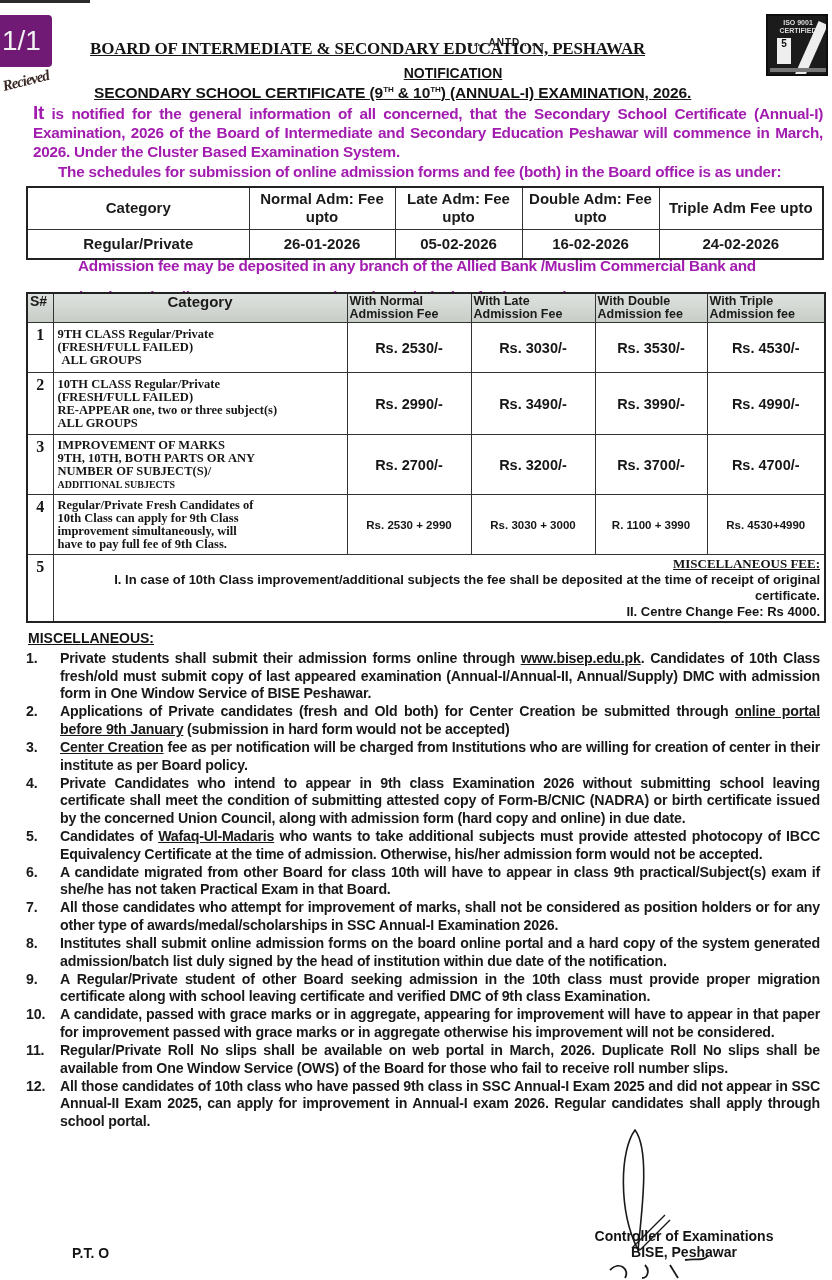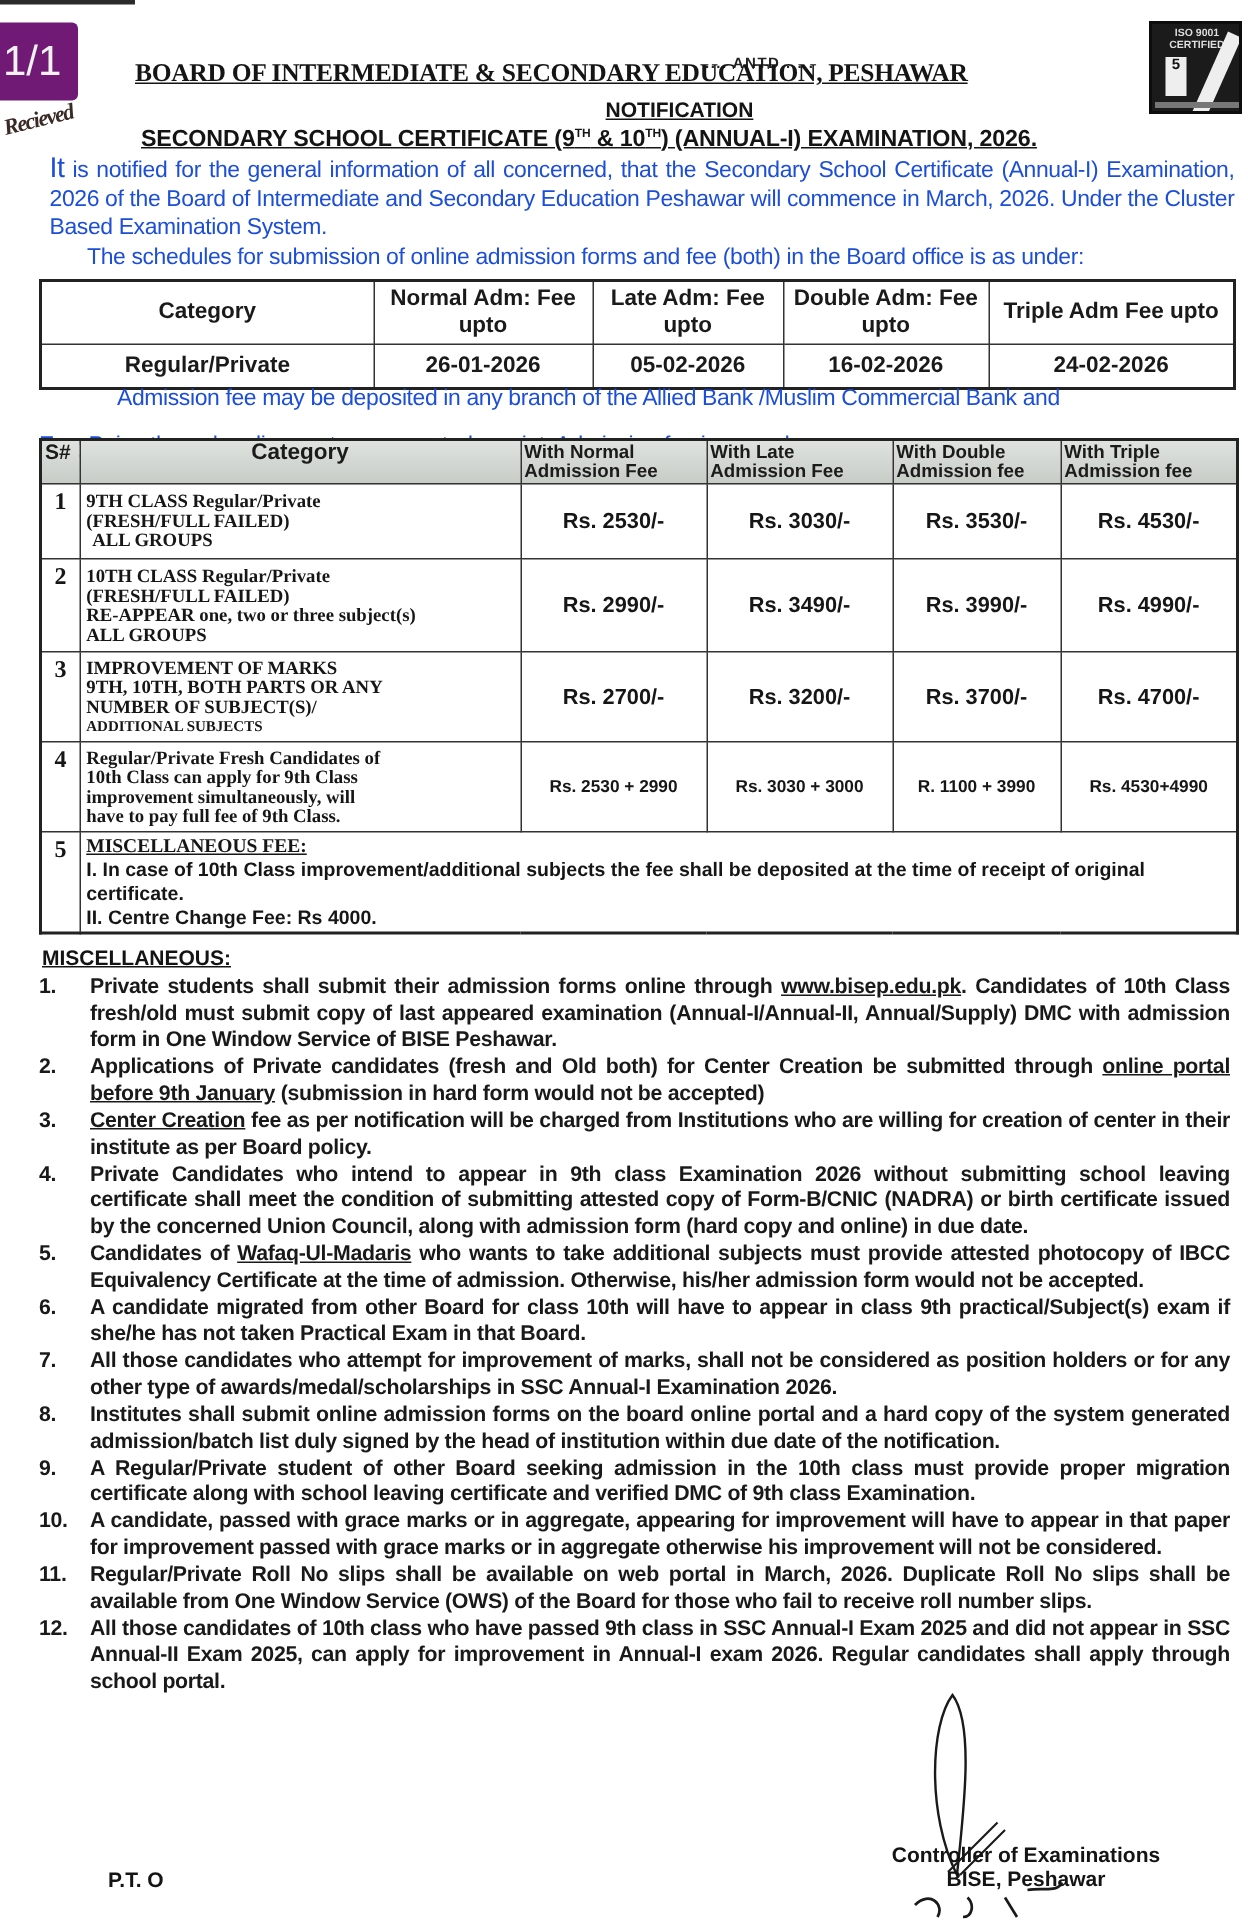--- a/index.html
+++ b/index.html
@@ -17,21 +17,21 @@
   .logo .lt { position: absolute; left: 10px; top: 3px; width: 40px; font-size: 7px; color: #ddd; font-weight: bold; line-height: 8px; text-align: center; }
   .logo .lbox { position: absolute; left: 9px; top: 22px; width: 14px; height: 26px; background: #eee; }
   .logo .lbox span { display:block; font-size: 10px; color:#111; text-align:center; font-weight:bold; }
   .logo .stripe { position: absolute; left: 36px; top: 4px; width: 10px; height: 70px; background: #eee; transform: rotate(24deg); }
   .logo .foot { position: absolute; left: 2px; bottom: 2px; width: 56px; height: 4px; background: #777; }
 
   .title { position: absolute; left: 90px; top: 39px; font-family: "Liberation Serif", serif; font-weight: bold; font-size: 17px; text-decoration: underline; letter-spacing: -0.2px; color: #151515; white-space: nowrap; }
   .notif { position: absolute; left: 0; width: 906px; top: 65px; text-align: center; font-weight: bold; font-size: 14px; text-decoration: underline; }
   .subtitle { position: absolute; left: 94px; top: 84px; font-weight: bold; font-size: 15.5px; text-decoration: underline; white-space: nowrap; letter-spacing: -0.1px; }
 
-  .para { position: absolute; font-size: 15.3px; line-height: 19px; font-weight: normal; color: #1d4ed8; letter-spacing: -0.25px; }
+  .para { position: absolute; font-size: 15.3px; line-height: 19px; font-weight: bold; color: #a21caf; letter-spacing: -0.25px; }
   .p1 { left: 33px; top: 103px; width: 790px; text-align: justify; }
   .p1 .bigI { font-size: 19px; }
   .p2 { left: 58px; top: 162px; width: 770px; }
 
   table { border-collapse: collapse; position: absolute; }
   .sched { left: 26px; top: 186px; width: 798px; border: 2px solid #222; }
   .sched td, .sched th { border: 1.5px solid #333; font-weight: bold; text-align: center; font-size: 15px; line-height: 18px; color: #1a1a1a; }
   .sched th { height: 42px; }
   .sched td { height: 30px; margin-left: 32px; }
 
@@ -42,21 +42,21 @@
   .fees { left: 26px; top: 292px; width: 800px; border: 2px solid #222; }
   .fees th { background: linear-gradient(#dfe3df, #c8ccc7); border: 1.5px solid #333; font-size: 12.5px; line-height: 13px; font-weight: bold; text-align: left; padding: 1px 2px; vertical-align: top; color: #1b1b1b; }
   .fees th.cat { text-align: center; font-size: 15px; }
   .fees th.sn { font-size: 14px; }
   .fees td { border: 1.5px solid #333; vertical-align: middle; font-weight: bold; color: #161616; }
   .fees td.sn { text-align: center; font-family: "Liberation Serif", serif; font-size: 16px; vertical-align: top; padding-top: 3px; }
   .fees td.cat { font-family: "Liberation Serif", serif; font-size: 12.5px; line-height: 13px; padding: 2px 4px; }
   .fees td.cat .sm { font-size: 10px; }
   .fees td.amt { text-align: center; font-size: 14.5px; }
   .fees td.amt.small { font-size: 11.5px; }
-  .fees td.misc { font-size: 13px; line-height: 16px; padding: 1px 4px; font-weight: bold; }
+  .fees td.misc { font-size: 13px; line-height: 16px; padding: 1px 4px; font-weight: bold; text-align: right; }
   .fees td.misc .mhead { font-family: "Liberation Serif", serif; text-decoration: underline; font-size: 13px; }
 
   .instr-head { position: absolute; left: 28px; top: 630px; font-weight: bold; font-size: 14px; text-decoration: underline; }
   .instr { position: absolute; left: 24px; top: 650px; width: 796px; list-style: none; }
   .instr li { position: relative; padding-left: 36px; font-size: 14.2px; line-height: 17.6px; font-weight: bold; color: #191919; text-align: justify; letter-spacing: -0.2px; margin-bottom: 0.5px; }
   .instr li .num { position: absolute; left: 2px; top: 0; width: 30px; text-align: left; }
   .instr li .ul { text-decoration: underline; }
 
   .sign { position: absolute; left: 574px; top: 1228px; text-align: center; font-weight: bold; font-size: 14px; line-height: 16px; width: 220px; }
   .pto { position: absolute; left: 72px; top: 1245px; font-weight: bold; font-size: 14px; }

